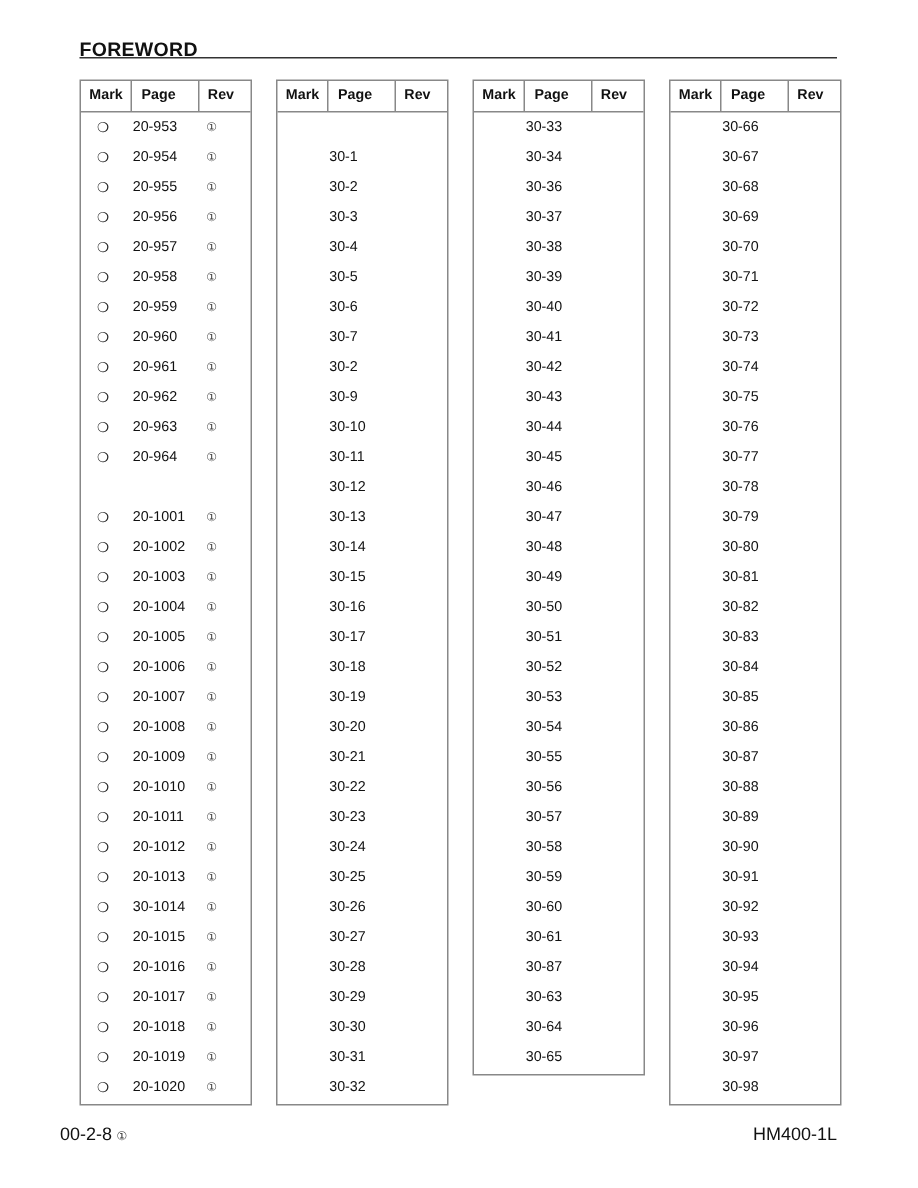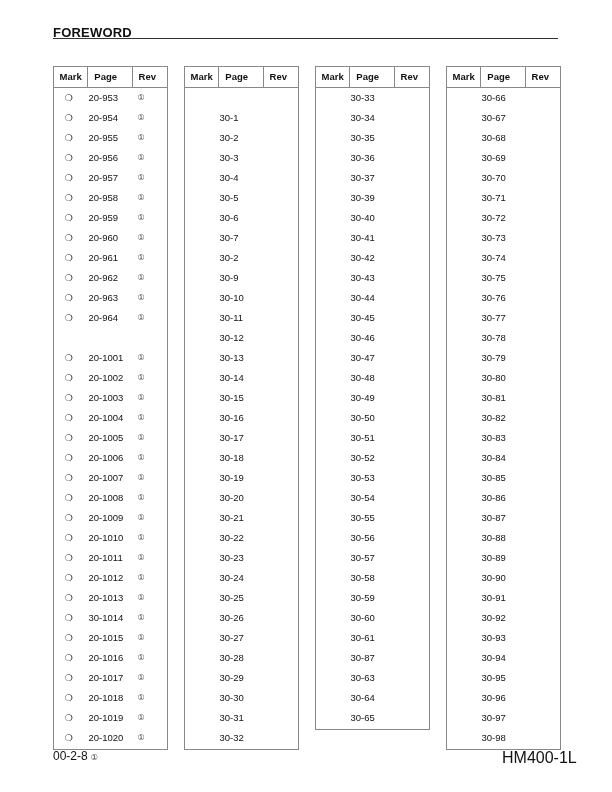--- a/index.html
+++ b/index.html
@@ -3,35 +3,35 @@
 <meta charset="utf-8">
 <style>
   html, body { margin: 0; padding: 0; background: #ffffff; }
   body { width: 612px; height: 792px; position: relative; overflow: hidden;
          font-family: "Liberation Sans", sans-serif; color: #111; }
   .title { position: absolute; left: 53px; top: 25px; font-size: 13px; font-weight: bold;
            letter-spacing: 0.2px; }
   .title-rule { position: absolute; left: 53px; top: 38px; width: 505px; height: 0;
                 border-top: 1.2px solid #333; }
   .tbl { position: absolute; top: 53px; width: 115px; border: 1px solid #888;
-         box-sizing: border-box; background: #fff; margin-top: 13px; }
+         box-sizing: border-box; background: #fff; }
   .hdr { display: flex; height: 20px; border-bottom: 1px solid #888; }
   .hdr div { font-size: 9.5px; font-weight: bold; line-height: 20px; box-sizing: border-box; }
   .c-mark { width: 35px; text-align: center; }
   .c-page { width: 45px; padding-left: 6px; }
   .c-rev  { width: 35px; padding-left: 6px; }
   .hdr .c-mark, .hdr .c-page { border-right: 1px solid #888; }
   .row { display: flex; height: 20px; font-size: 9.5px; line-height: 20px; }
   .row .c-mark { font-size: 9px; color: #222; }
   .row .c-page { padding-left: 5px; }
   .row .c-rev { padding-left: 11px; font-size: 8px; color: #444; }
   .body-pad { padding-bottom: 1px; }
-  .footer-left { position: absolute; left: 53px; top: 749px; font-size: 12px; }
+  .footer-left { position: absolute; left: 40px; top: 749px; font-size: 12px; }
   .footer-left .rev { font-size: 8px; margin-left: 3px; color: #333; }
-  .footer-right { position: absolute; left: 502px; top: 749px; font-size: 16px; }
+  .footer-right { position: absolute; left: 502px; top: 749px; font-size: 12px; }
 </style>
 </head>
 <body>
 
 <div class="title">FOREWORD</div>
 <div class="title-rule"></div>
 
 <div class="tbl" style="left:53px">
     <div class="hdr">
       <div class="c-mark">Mark</div>
@@ -392,31 +392,31 @@
         <div class="c-page">30-33</div>
         <div class="c-rev"></div>
       </div>
       <div class="row">
         <div class="c-mark"></div>
         <div class="c-page">30-34</div>
         <div class="c-rev"></div>
       </div>
       <div class="row">
         <div class="c-mark"></div>
-        <div class="c-page">30-35</div>
-        <div class="c-rev"></div>
-      </div>
-      <div class="row">
-        <div class="c-mark"></div>
         <div class="c-page">30-36</div>
         <div class="c-rev"></div>
       </div>
       <div class="row">
         <div class="c-mark"></div>
         <div class="c-page">30-37</div>
+        <div class="c-rev"></div>
+      </div>
+      <div class="row">
+        <div class="c-mark"></div>
+        <div class="c-page">30-38</div>
         <div class="c-rev"></div>
       </div>
       <div class="row">
         <div class="c-mark"></div>
         <div class="c-page">30-39</div>
         <div class="c-rev"></div>
       </div>
       <div class="row">
         <div class="c-mark"></div>
         <div class="c-page">30-40</div>

